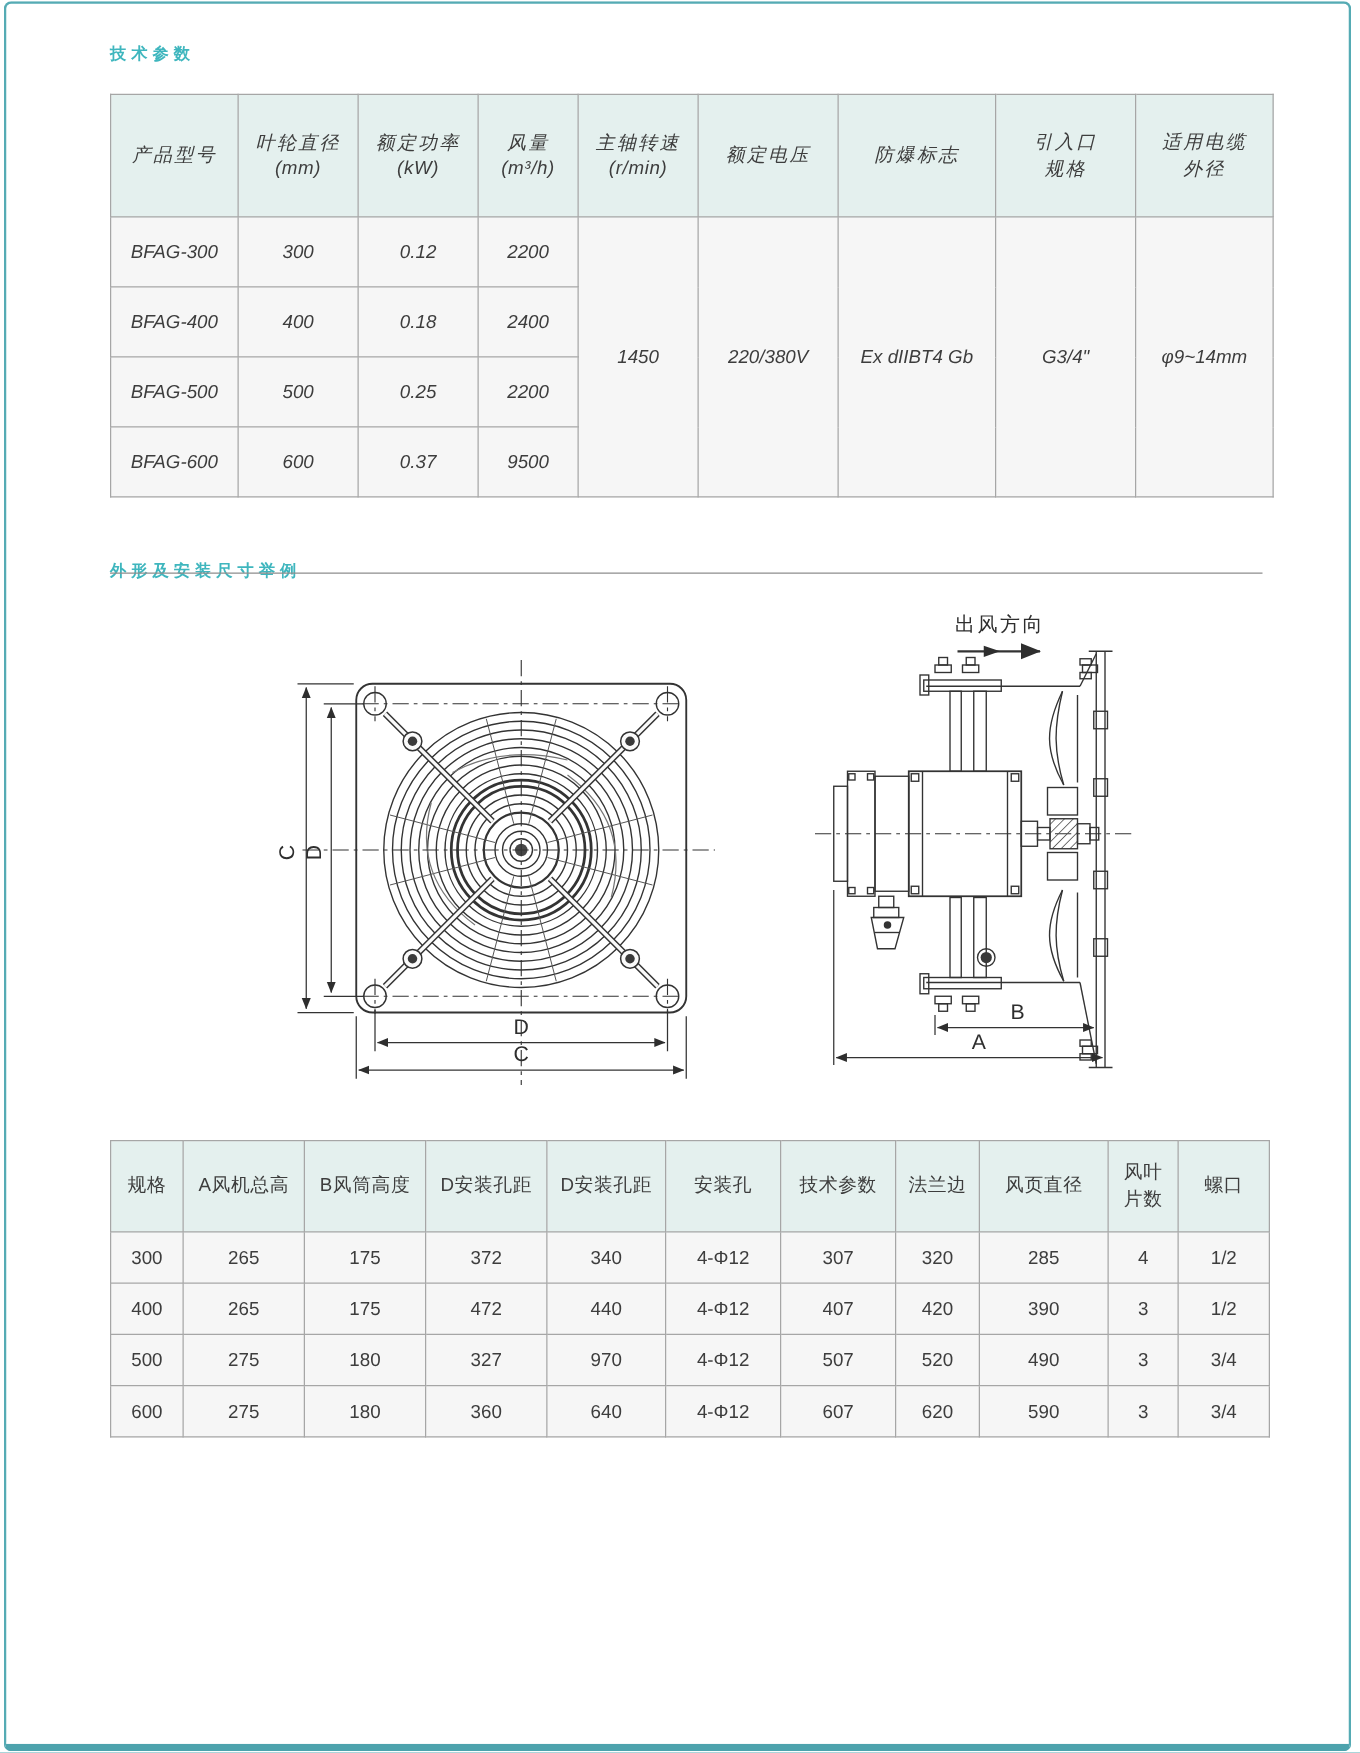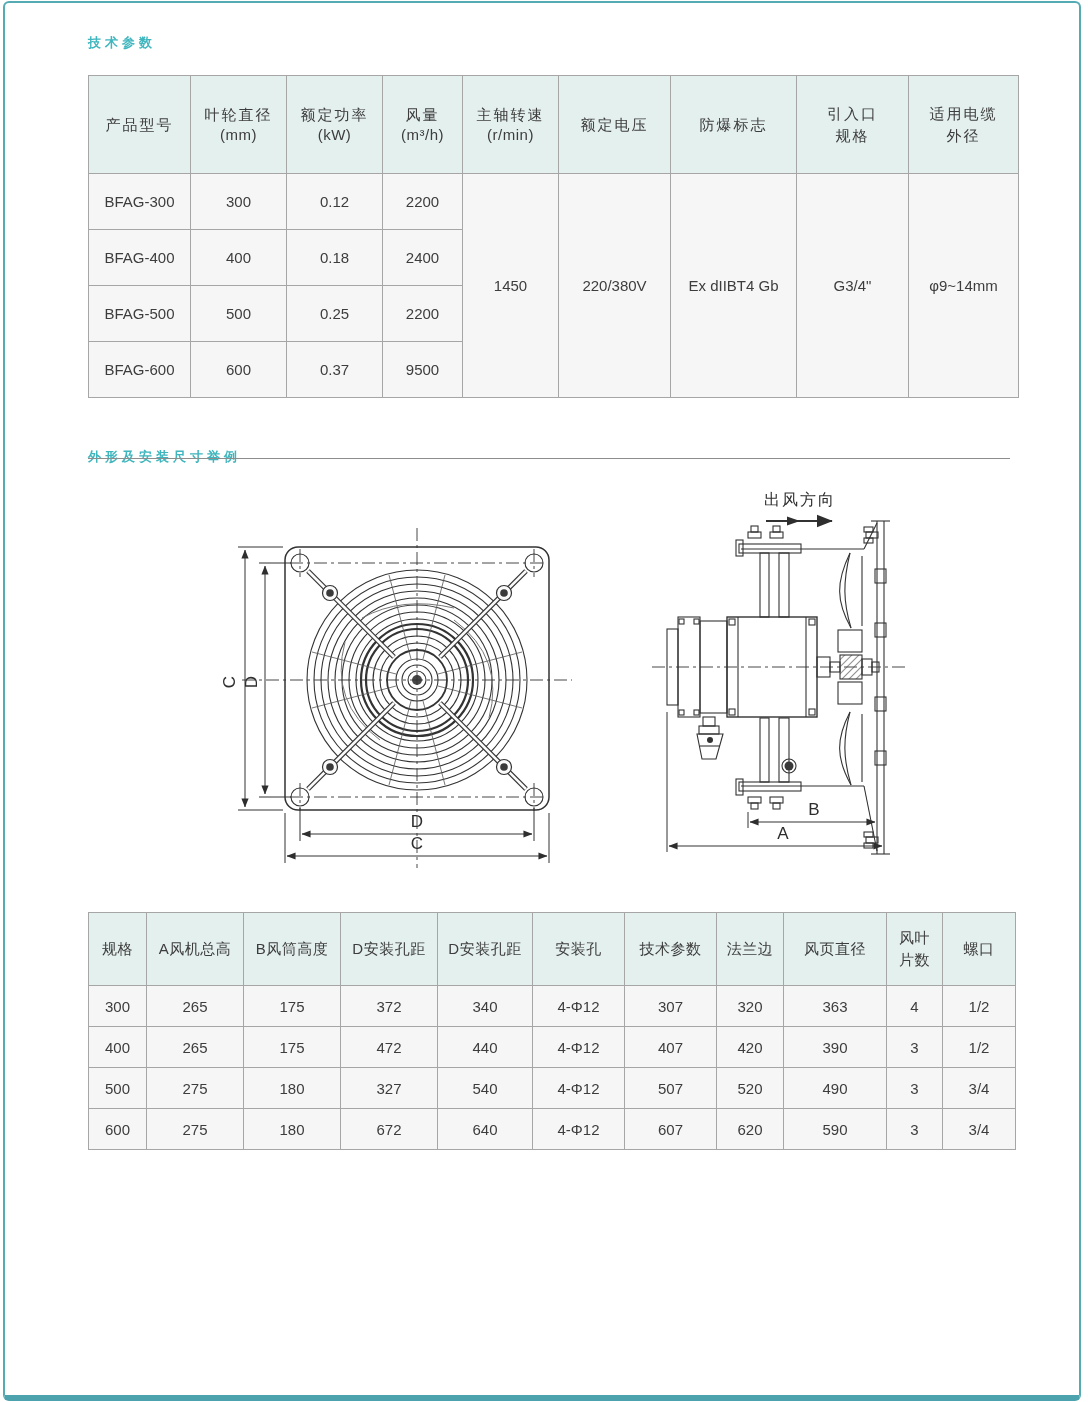--- a/index.html
+++ b/index.html
@@ -23,21 +23,21 @@
 
   table{border-collapse:collapse;table-layout:fixed;position:absolute;left:88px;}
   th,td{
     border:1px solid #a6a6a6;text-align:center;vertical-align:middle;
     font-size:15px;font-weight:normal;color:#3d3d3d;padding:0 2px;
   }
   thead th{background:#e4f0ee;}
   tbody td{background:#f6f6f6;}
   .h-l1{letter-spacing:2px;line-height:1.45;}
   .h-l2{letter-spacing:0.5px;line-height:1.35;}
-  #spec-table{top:75px;width:930px;}
+  #spec-table{top:75px;width:930px;font-style:italic;}
   #spec-table thead th{height:97px;}
   #spec-table tbody td{height:55px;}
   #dim-table{top:912px;width:927px;}
   #dim-table thead th{height:72px;}
   #dim-table tbody td{height:40px;}
   #dim-table .h-l1{letter-spacing:0.5px;}
 
   #drawings{position:absolute;left:0;top:466px;}
   .dim-label{fill:#2e2e2e;font-size:17px;stroke:none;}
   .cjk-label{fill:#2e2e2e;font-size:16px;letter-spacing:2px;stroke:none;}
@@ -417,21 +417,21 @@
   <tbody>
     <tr>
       <td>300</td>
       <td>265</td>
       <td>175</td>
       <td>372</td>
       <td>340</td>
       <td>4-Φ12</td>
       <td>307</td>
       <td>320</td>
-      <td>363</td>
+      <td>285</td>
       <td>4</td>
       <td>1/2</td>
     </tr>
     <tr>
       <td>400</td>
       <td>265</td>
       <td>175</td>
       <td>472</td>
       <td>440</td>
       <td>4-Φ12</td>
@@ -439,33 +439,33 @@
       <td>420</td>
       <td>390</td>
       <td>3</td>
       <td>1/2</td>
     </tr>
     <tr>
       <td>500</td>
       <td>275</td>
       <td>180</td>
       <td>327</td>
-      <td>540</td>
+      <td>970</td>
       <td>4-Φ12</td>
       <td>507</td>
       <td>520</td>
       <td>490</td>
       <td>3</td>
       <td>3/4</td>
     </tr>
     <tr>
       <td>600</td>
       <td>275</td>
       <td>180</td>
-      <td>672</td>
+      <td>360</td>
       <td>640</td>
       <td>4-Φ12</td>
       <td>607</td>
       <td>620</td>
       <td>590</td>
       <td>3</td>
       <td>3/4</td>
     </tr>
   </tbody>
 </table>

